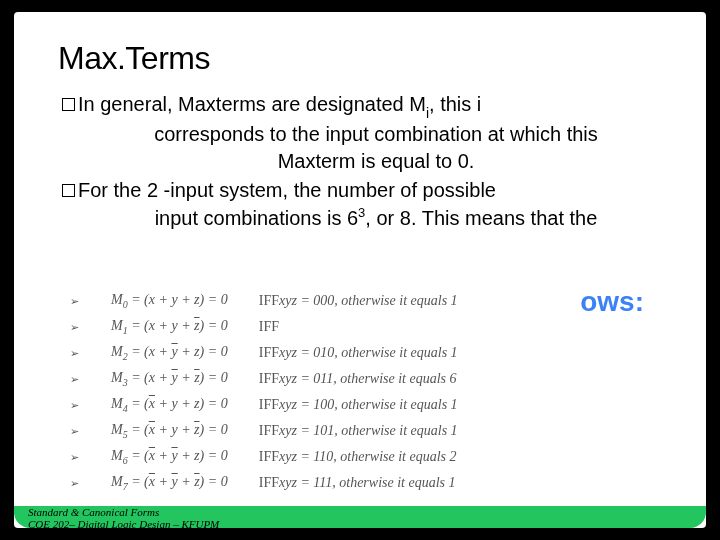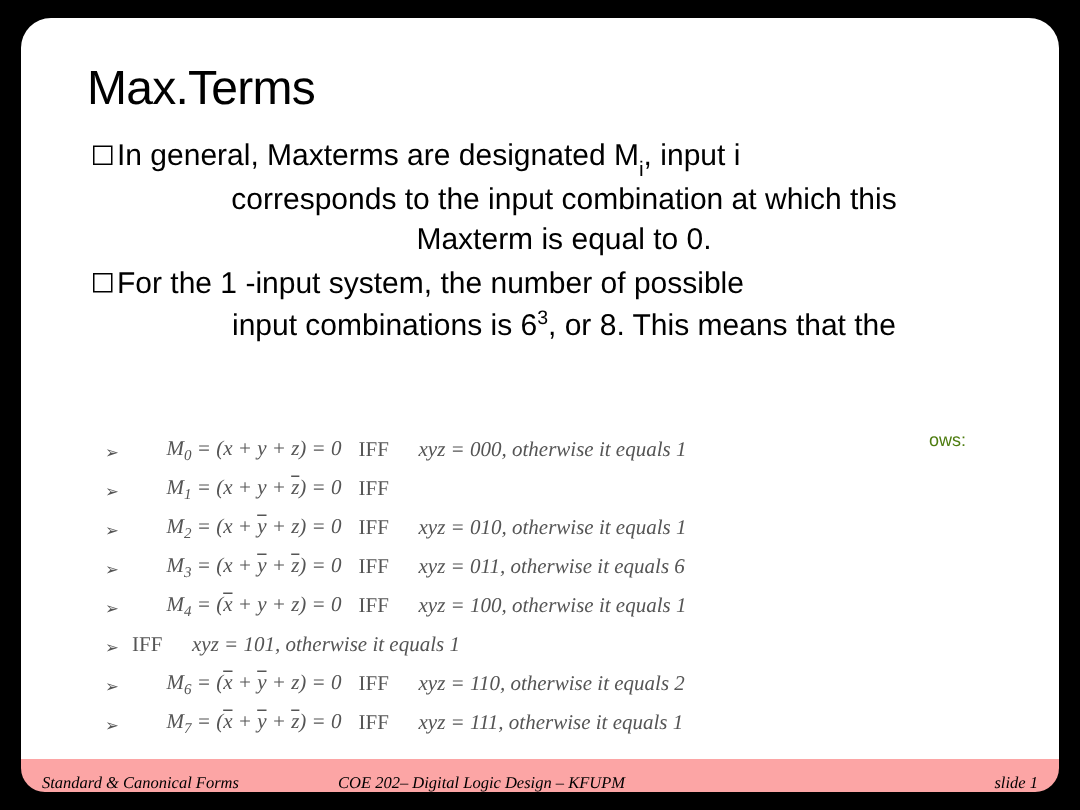--- a/index.html
+++ b/index.html
@@ -10,21 +10,21 @@
     font-family: Arial, Helvetica, sans-serif;
     overflow: hidden;
   }
   .slide {
     position: absolute;
     top: 12px;
     left: 14px;
     width: 692px;
     height: 516px;
     background: #fff;
-    border-radius: 20px;
+    border-radius: 4px;
     padding: 28px 40px 0 44px;
   }
   .title {
     font-size: 32px;
     font-weight: 400;
     color: #000;
     margin-bottom: 14px;
     letter-spacing: -0.5px;
   }
   .body-text {
@@ -62,67 +62,69 @@
     height: 26px;
   }
   .arrow {
     width: 18px;
     font-style: normal;
     color: #555;
     font-size: 11px;
     flex-shrink: 0;
   }
   .mlabel { width: 128px; flex-shrink: 0; margin-left: 23px; }
-  .iff { width: 40px; font-style: normal; flex-shrink: 0; }
+  .iff { width: 40px; font-style: normal; flex-shrink: 0; text-align: right; }
   .xyzpart { flex: 1; }
   .ov { text-decoration: overline; display: inline-block; }
   .dangle {
     position: absolute;
     top: 274px;
     right: 62px;
-    font-size: 12px;
-    color: #4d7c0f;
+    font-size: 28px;
+    color: #3b82f6;
+    font-weight: bold;
   }
   .footer {
     position: absolute;
     left: 0;
     right: 0;
     bottom: 0;
     height: 22px;
-    background: #fca5a5;
+    background: #22c55e;
     display: flex;
-    align-items: flex-end;
+    align-items: flex-start;
     font-family: "Times New Roman", serif;
     font-style: italic;
     font-size: 11px;
     color: #000;
     padding: 0 14px;
     border-bottom-left-radius: 16px;
     border-bottom-right-radius: 16px;
+    flex-direction: column;
   }
   .f-left { flex: 1.1; }
   .f-mid { flex: 2; text-align: left; }
   .f-right { flex: 0.6; text-align: right; }
   .sub { font-size: 10px; vertical-align: sub; }
 </style>
 </head>
 <body>
 
 <div class="slide">
 
   <h1 class="title">Max.Terms</h1>
 
   <div class="body-text">
     <div class="para">
-      <span class="bullet-box"></span><span>In general, Maxterms are designated M</span><span class="m-sub">i</span><span>, input i</span>
+      <span class="bullet-box"></span><span>In general, Maxterms are designated M</span><span class="m-sub">i</span><span>, this i</span>
       <div class="indent">corresponds to the input combination at which this</div>
       <div class="indent">Maxterm is equal to 0.</div>
     </div>
     <div class="para">
-      <span class="bullet-box"></span><span>For the 1 -input system, the number of possible</span>
+      <span class="bullet-box"></span><span>For the 2 -input system, the number of possible</span>
       <div class="indent"><span>input combinations is 6</span><span class="sup">3</span><span>, or 8. This means that the</span></div>
     </div>
   </div>
 
   <div class="dangle">ows:</div>
 
   <div class="maxterm-list">
 
   <div class="mrow">
         <span class="arrow">➢</span>
@@ -148,20 +150,21 @@
         <span class="xyzpart">xyz = 011, otherwise it equals 6</span>
       </div>
       <div class="mrow">
         <span class="arrow">➢</span>
         <span class="mlabel">M<span class="sub">4</span> = (<span class="ov">x</span> + y + z) = 0</span>
         <span class="iff">IFF</span>
         <span class="xyzpart">xyz = 100, otherwise it equals 1</span>
       </div>
       <div class="mrow">
         <span class="arrow">➢</span>
+        <span class="mlabel">M<span class="sub">5</span> = (<span class="ov">x</span> + y + <span class="ov">z</span>) = 0</span>
         <span class="iff">IFF</span>
         <span class="xyzpart">xyz = 101, otherwise it equals 1</span>
       </div>
       <div class="mrow">
         <span class="arrow">➢</span>
         <span class="mlabel">M<span class="sub">6</span> = (<span class="ov">x</span> + <span class="ov">y</span> + z) = 0</span>
         <span class="iff">IFF</span>
         <span class="xyzpart">xyz = 110, otherwise it equals 2</span>
       </div>
       <div class="mrow">

